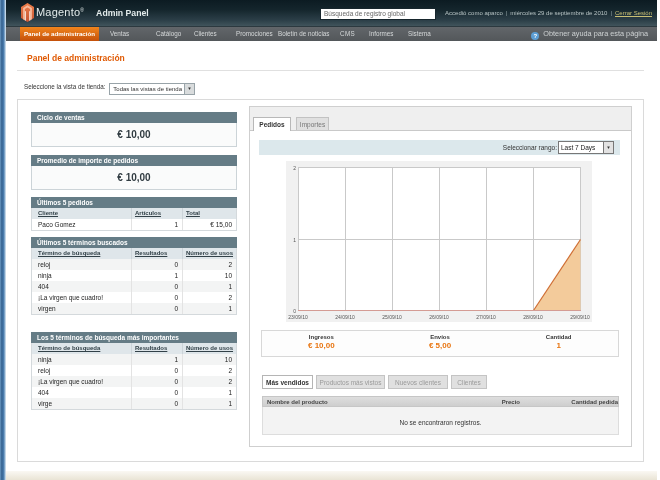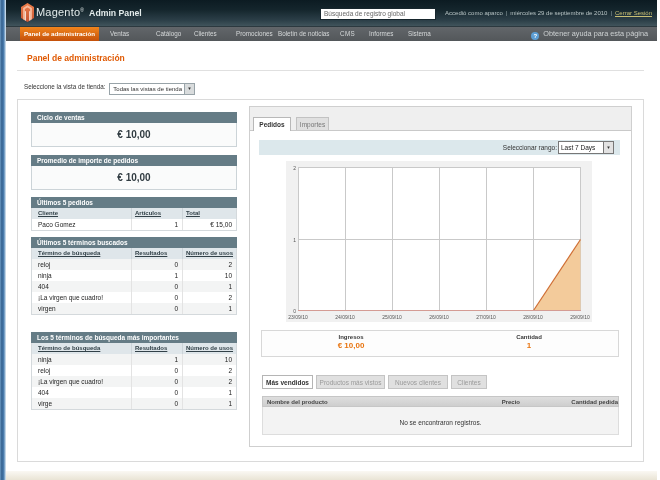--- a/index.html
+++ b/index.html
@@ -94,21 +94,21 @@
           <linearGradient id="lg" x1="0" y1="0" x2="0" y2="1">
         <stop offset="0" stop-color="#ec7e4a"></stop>
             <stop offset="1" stop-color="#c85634"></stop>
       </linearGradient>
         </defs>
       <polygon points="6.5,0 13,3.9 13,15.1 6.5,19 0,15.1 0,3.9" fill="url(#lg)"></polygon>
       <polygon points="6.5,2.2 10.9,4.9 10.9,16.2 9.1,17.3 9.1,6 6.5,4.5 3.9,6 3.9,17.3 2.1,16.2 2.1,4.9" fill="#f6b899"></polygon>
       <rect x="3.9" y="8.2" width="1" height="9.4" fill="#f8e8df"></rect>
       <rect x="8.2" y="8.2" width="1" height="9.4" fill="#f8e8df"></rect>
     </svg>
-    <div class="abs" id="brand">Magento<span style="font-size:5px;vertical-align:4px;">®</span><span class="ap" style="margin-left:5px;">Admin Panel</span></div>
+    <div class="abs" id="brand">Magento<span style="font-size:5px;vertical-align:4px;">®</span><span class="ap" style="margin-left:12px;">Admin Panel</span></div>
     <div class="abs" id="search">Búsqueda de registro global</div>
     <div class="abs" id="userinfo">Accedió como aparco<span class="sep">|</span>miércoles 29 de septiembre de 2010<span class="sep">|</span><span class="logout">Cerrar Sesión</span></div>
   </div>
   <div class="abs" id="nav">
     <div class="tab-active">Panel de administración</div>
     <div class="navitem" style="left:105px;">Ventas</div>
     <div class="navitem" style="left:151px;">Catálogo</div>
     <div class="navitem" style="left:189px;">Clientes</div>
     <div class="navitem" style="left:231px;">Promociones</div>
     <div class="navitem" style="left:273px;">Boletín de noticias</div>
@@ -258,20 +258,24 @@
       <text x="294" y="157.5" text-anchor="middle">29/09/10</text>
     </g>
   </svg>
 
   <div class="abs" id="totals">
     <div class="cell">
         <div class="tl">Ingresos</div>
         <div class="tv">€ 10,00</div>
       </div>
     <div class="cell">
+        <div class="tl">Envíos</div>
+        <div class="tv">€ 5,00</div>
+      </div>
+    <div class="cell">
         <div class="tl">Cantidad</div>
         <div class="tv">1</div>
       </div>
   </div>
 
   <div class="btab" id="bt1">Más vendidos</div>
   <div class="btab" id="bt2">Productos más vistos</div>
   <div class="btab" id="bt3">Nuevos clientes</div>
   <div class="btab" id="bt4">Clientes</div>
   <div class="abs" id="ptable">

